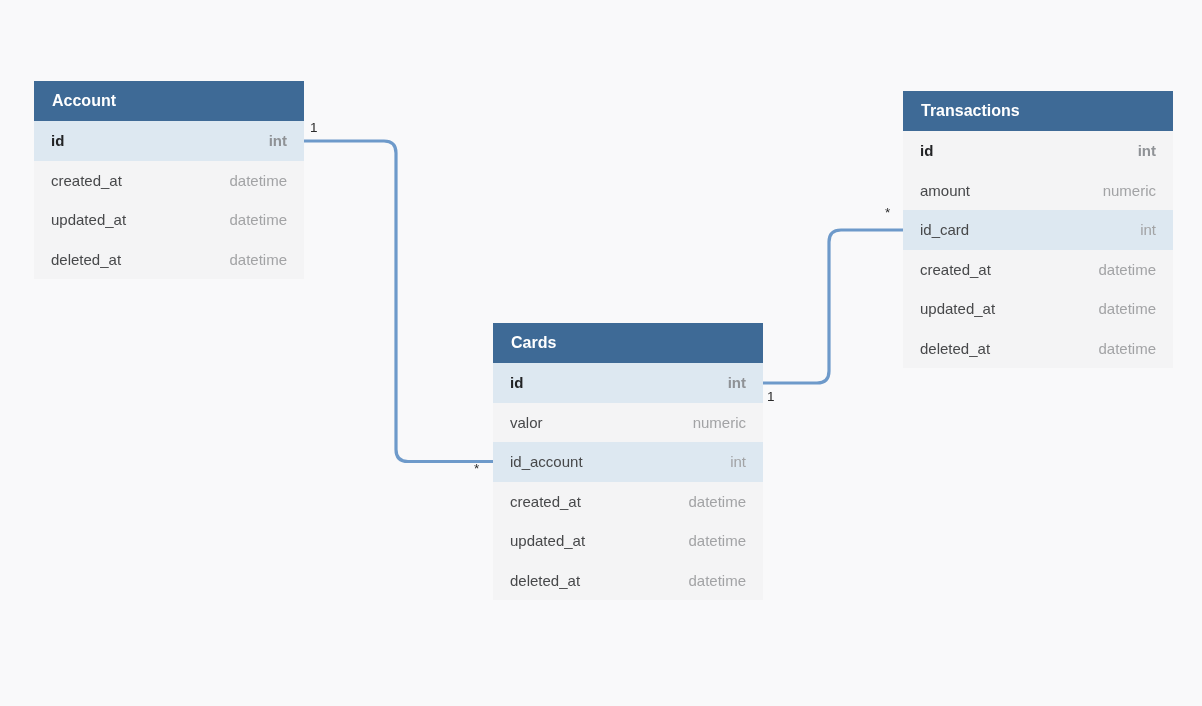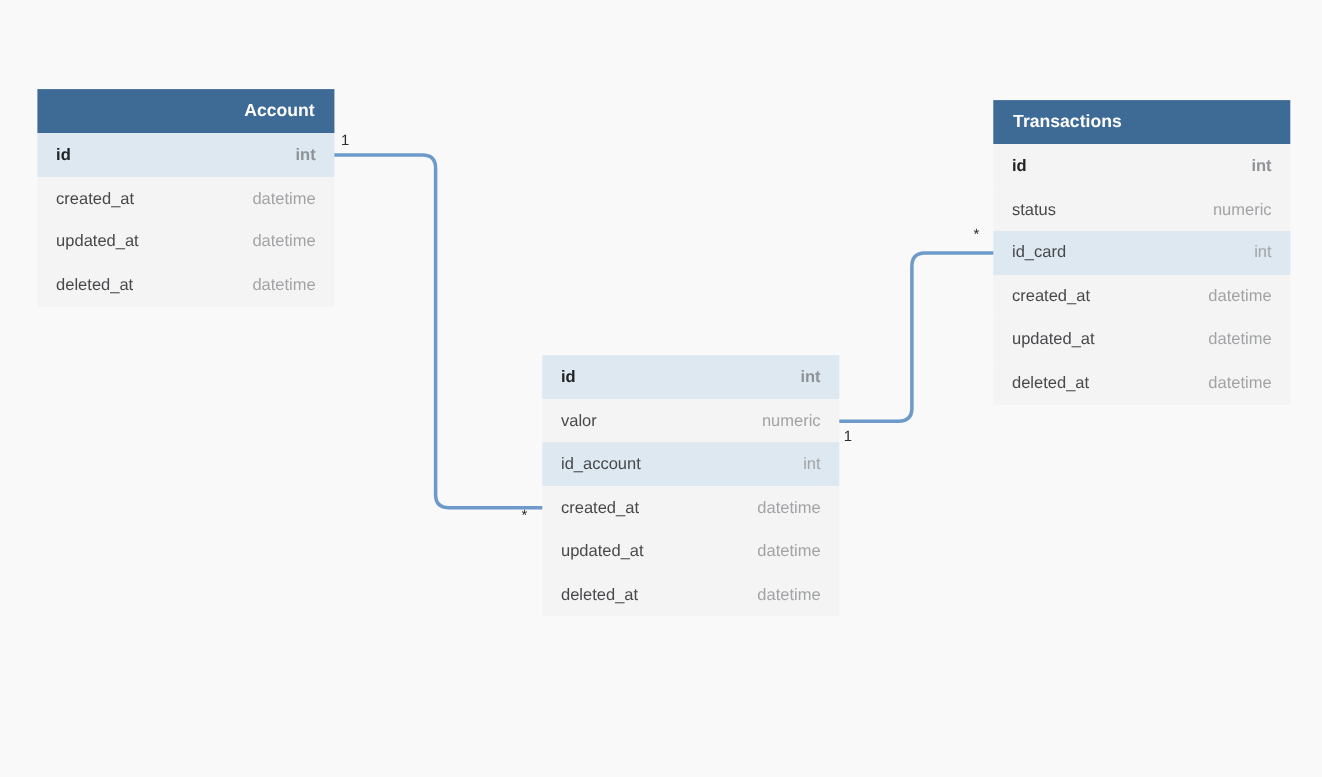--- a/index.html
+++ b/index.html
@@ -77,21 +77,21 @@
   <svg class="connector-layer" viewBox="0 0 1202 706">
     <path d="M 304 141 H 384 Q 396 141 396 153 V 449.5 Q 396 461.5 408 461.5 H 493"></path>
     <path d="M 763 383 H 817 Q 829 383 829 371 V 242 Q 829 230 841 230 H 903"></path>
   </svg>
 
   <span class="cardinality" style="left:310px;top:121px;">1</span>
   <span class="cardinality" style="left:474px;top:462px;">*</span>
   <span class="cardinality" style="left:767px;top:390px;">1</span>
   <span class="cardinality" style="left:885px;top:206px;">*</span>
 
-  <div class="erd-table" style="left:34px;top:81px;text-align:right;">
+  <div class="erd-table" style="left:34px;top:81px;">
     <div class="erd-header">
       <span>Account</span>
     </div>
     <div class="erd-row key pk">
       <span class="field-name">id</span>
       <span class="field-type">int</span>
     </div>
     <div class="erd-row">
       <span class="field-name">created_at</span>
       <span class="field-type">datetime</span>
@@ -100,20 +100,23 @@
       <span class="field-name">updated_at</span>
       <span class="field-type">datetime</span>
     </div>
     <div class="erd-row">
       <span class="field-name">deleted_at</span>
       <span class="field-type">datetime</span>
     </div>
   </div>
 
   <div class="erd-table" style="left:493px;top:323px;">
+    <div class="erd-header">
+      <span>Cards</span>
+    </div>
     <div class="erd-row key pk">
       <span class="field-name">id</span>
       <span class="field-type">int</span>
     </div>
     <div class="erd-row">
       <span class="field-name">valor</span>
       <span class="field-type">numeric</span>
     </div>
     <div class="erd-row key">
       <span class="field-name">id_account</span>
@@ -135,21 +138,21 @@
 
   <div class="erd-table" style="left:903px;top:91px;">
     <div class="erd-header">
       <span>Transactions</span>
     </div>
     <div class="erd-row pk">
       <span class="field-name">id</span>
       <span class="field-type">int</span>
     </div>
     <div class="erd-row">
-      <span class="field-name">status</span>
+      <span class="field-name">amount</span>
       <span class="field-type">numeric</span>
     </div>
     <div class="erd-row key">
       <span class="field-name">id_card</span>
       <span class="field-type">int</span>
     </div>
     <div class="erd-row">
       <span class="field-name">created_at</span>
       <span class="field-type">datetime</span>
     </div>

